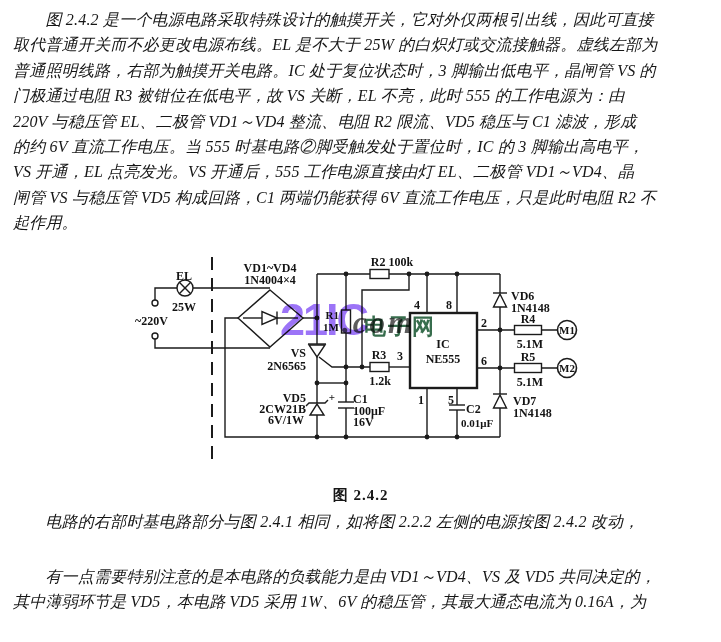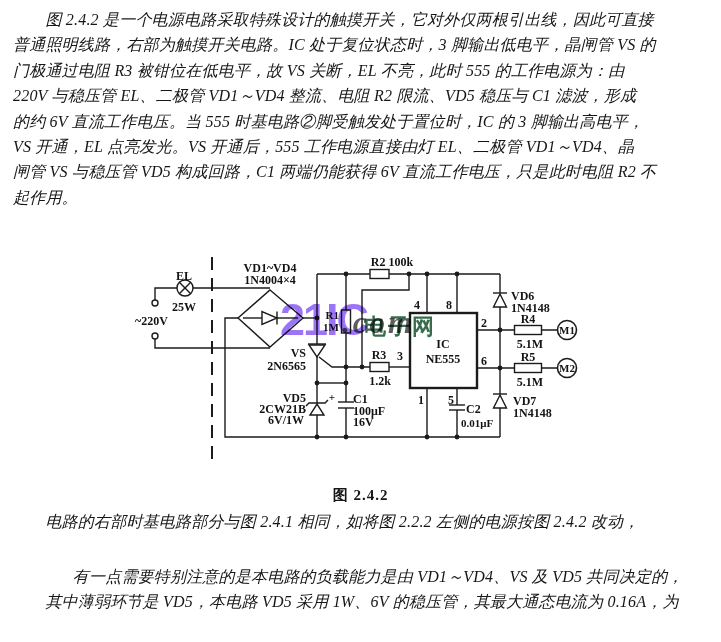--- a/index.html
+++ b/index.html
@@ -7,21 +7,21 @@
     width:721px;height:642px;position:relative;overflow:hidden;
     background:#ffffff;
     font-family:"Liberation Serif","DejaVu Serif",serif;
     color:#161616;
   }
   .para{position:absolute;left:13px;width:698px;font-size:16px;line-height:25.4px;
         letter-spacing:.2px;white-space:nowrap;}
   .para div{height:25.4px;font-style:italic;}
   #para1{top:7px;}
   #para2{top:509px;}
-  #para3{top:564px;text-align:center;}
+  #para3{top:564px;}
   #caption{position:absolute;top:486px;left:0;width:721px;text-align:center;
            font-size:15px;font-weight:bold;letter-spacing:1px;}
   #circuit-svg{position:absolute;left:0;top:0;z-index:2;}
   .wm{position:absolute;z-index:3;mix-blend-mode:multiply;opacity:.85;line-height:1;
       pointer-events:none;}
   #wm-big{left:280px;top:297px;font-family:"Liberation Sans","DejaVu Sans",sans-serif;
           font-weight:bold;font-size:45px;letter-spacing:-2px;}
   #wm-cjk{left:364px;top:296px;font-weight:bold;font-size:22px;letter-spacing:2px;}
   #wm-script{left:342px;top:307px;font-style:italic;font-weight:bold;font-size:31px;
              letter-spacing:3px;font-family:"Liberation Serif","DejaVu Serif",serif;}
@@ -29,20 +29,21 @@
   .lbl-sm{font:700 11px "Liberation Serif","DejaVu Serif",serif;fill:#141414;}
   .wire{stroke:#1b1b1b;stroke-width:1.4;fill:none;}
   .sym{stroke:#1b1b1b;stroke-width:1.4;fill:#ffffff;}
   .boxw{stroke:#1b1b1b;stroke-width:1.4;fill:#ffffff;}
 </style>
 </head>
 <body>
 
 <div class="para" id="para1">
   <div>　　图 2.4.2 是一个电源电路采取特殊设计的触摸开关，它对外仅两根引出线，因此可直接</div>
+  <div>取代普通开关而不必更改电源布线。EL 是不大于 25W 的白炽灯或交流接触器。虚线左部为</div>
   <div>普通照明线路，右部为触摸开关电路。IC 处于复位状态时，3 脚输出低电平，晶闸管 VS 的</div>
   <div>门极通过电阻 R3 被钳位在低电平，故 VS 关断，EL 不亮，此时 555 的工作电源为：由</div>
   <div>220V 与稳压管 EL、二极管 VD1～VD4 整流、电阻 R2 限流、VD5 稳压与 C1 滤波，形成</div>
   <div>的约 6V 直流工作电压。当 555 时基电路②脚受触发处于置位时，IC 的 3 脚输出高电平，</div>
   <div>VS 开通，EL 点亮发光。VS 开通后，555 工作电源直接由灯 EL、二极管 VD1～VD4、晶</div>
   <div>闸管 VS 与稳压管 VD5 构成回路，C1 两端仍能获得 6V 直流工作电压，只是此时电阻 R2 不</div>
   <div>起作用。</div>
 </div>
 
 <div class="wm" id="wm-big" style="color:#8b5cf6;">21IC</div>

